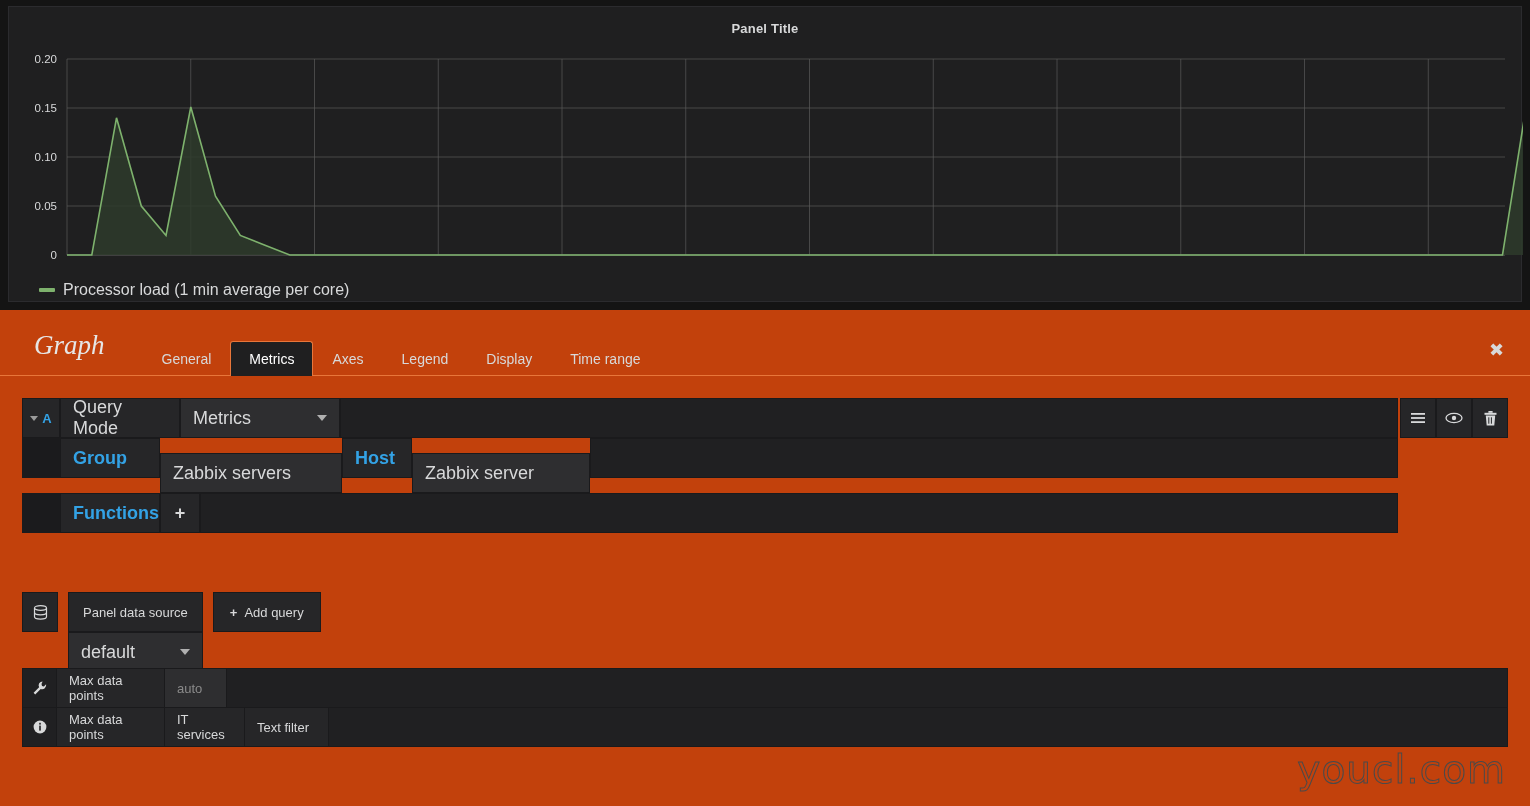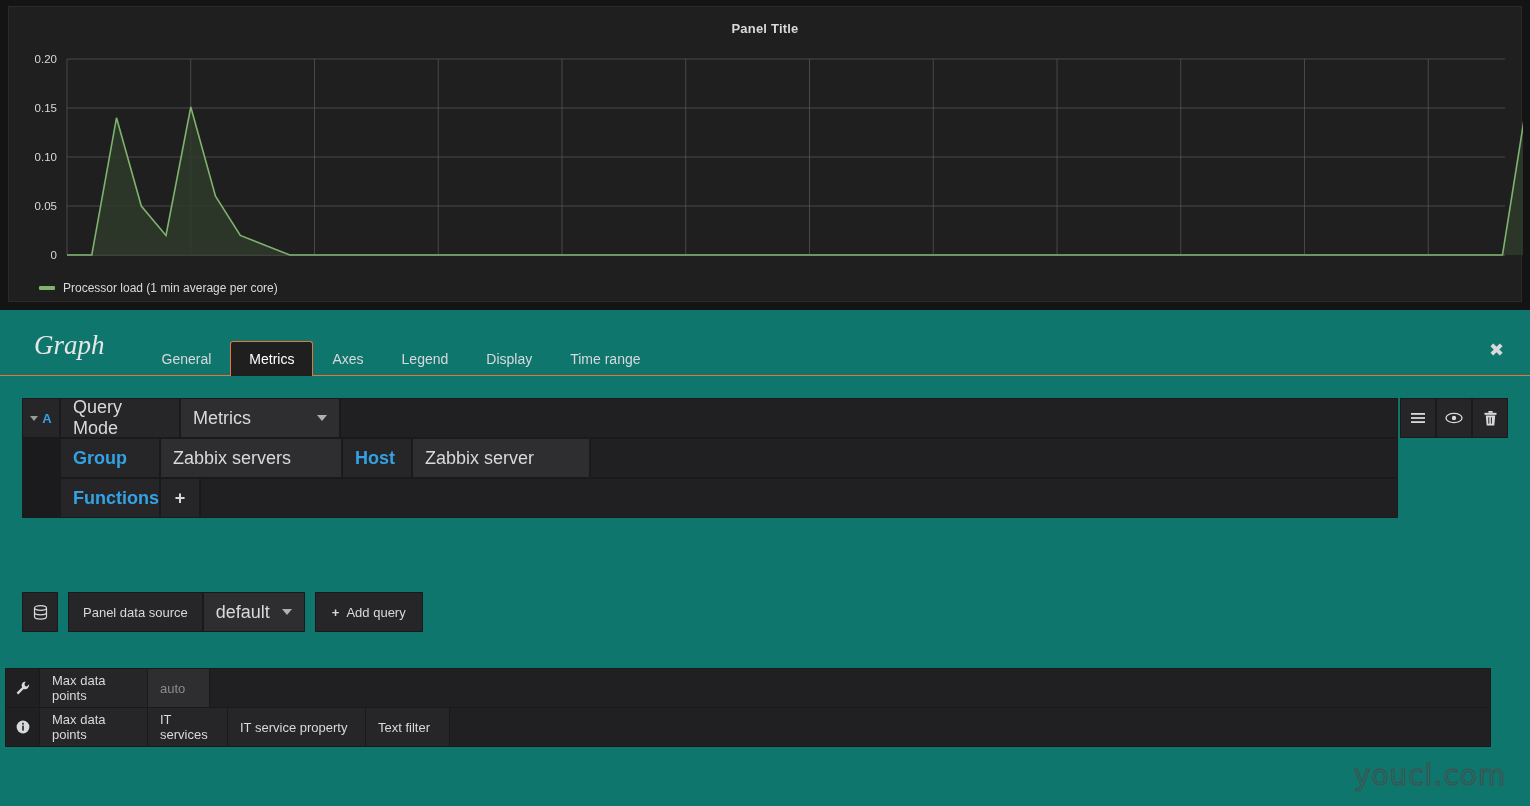--- a/index.html
+++ b/index.html
@@ -23,27 +23,27 @@
     padding-top: 14px; letter-spacing: .2px;
   }
   .plot-wrap { position: absolute; left: 0; top: 44px; width: 1514px; height: 212px; }
   .plot-svg  { display: block; }
 
   .legend-row {
     position: absolute; left: 30px; top: 274px;
     display: flex; align-items: center; gap: 8px;
   }
   .legend-swatch { width: 16px; height: 4px; background: #7eb26d; border-radius: 1px; }
-  .legend-label  { color: #d8d9da; font-size: 12px; }
+  .legend-label  { color: #d8d9da; font-size: 16px; }
 
   
   .editor {
     position: absolute; left: 0; top: 310px;
     width: 1530px; height: 496px;
-    background: #0f766e;
+    background: #c2410c;
   }
   .tabbar {
     position: relative; height: 66px;
     display: flex; align-items: flex-end;
     border-bottom: 1px solid #e8763a;
   }
   .editor-kind {
     font-family: "Liberation Serif", serif;
     font-style: italic; font-size: 27px; color: #e6e6e6;
     margin: 0 38px 14px 34px;
@@ -74,21 +74,21 @@
   .qrow { display: flex; align-items: stretch; min-height: 40px; }
   .cell {
     background: #262628; border: 1px solid #1a1a1c;
     display: flex; align-items: center;
     font-size: 18px; color: #d8d9da;
     padding: 0 12px; height: 40px;
   }
   .cell.dark { background: #202022; }
   .cell.label-blue { color: #33a2e5; font-weight: bold; }
   .cell.input { background: #2e2e30; color: #d8d9da; }
-  .cell.value { background: #2e2e30; }
+  .cell.value { background: #2e2e30; margin-top: 15px; }
   .refid {
     width: 38px; justify-content: center; gap: 4px;
     background: #262628; color: #33a2e5; font-weight: bold; font-size: 13px;
   }
   .caret-d { border-left: 4px solid transparent; border-right: 4px solid transparent;
              border-top: 5px solid #9a9a9a; display: inline-block; }
   .caret-r { border-top: 4px solid transparent; border-bottom: 4px solid transparent;
              border-left: 5px solid #d8d9da; display: inline-block; margin-right: 5px; }
   .sel-caret { margin-left: auto; border-left: 5px solid transparent;
                border-right: 5px solid transparent; border-top: 6px solid #b0b0b0; }
@@ -99,58 +99,58 @@
     width: 36px; height: 40px; background: #262628; border: 1px solid #1a1a1c;
     display: flex; align-items: center; justify-content: center; cursor: pointer;
   }
 
   
   .ds-row { position: absolute; left: 22px; top: 282px; display: flex; gap: 10px; }
   .ds-icon {
     width: 36px; height: 40px; background: #262628; border: 1px solid #1a1a1c;
     display: flex; align-items: center; justify-content: center;
   }
-  .ds-group { display: flex; }
+  .ds-group { display: flex; flex-direction: column; }
   .ds-label {
     background: #262628; border: 1px solid #1a1a1c; height: 40px;
     display: flex; align-items: center; padding: 0 14px;
     font-size: 13px; color: #d8d9da;
   }
   .ds-select {
     background: #2e2e30; border: 1px solid #1a1a1c; height: 40px;
     display: flex; align-items: center; gap: 12px; padding: 0 12px;
     font-size: 18px; color: #d8d9da; cursor: pointer; min-width: 86px;
   }
   .add-query {
     background: #262628; border: 1px solid #1a1a1c; height: 40px;
     display: flex; align-items: center; gap: 7px; padding: 0 16px;
     font-size: 13px; color: #d8d9da; cursor: pointer;
   }
 
   
-  .opt-block { position: absolute; left: 5px; top: 358px; width: 1486px; }
+  .opt-block { position: absolute; left: 22px; top: 358px; width: 1486px; }
   .opt-row { display: flex; border: 1px solid #1a1a1c; border-bottom: none; }
   .opt-row:last-child { border-bottom: 1px solid #1a1a1c; }
   .opt-icon {
     width: 34px; height: 38px; background: #202022;
     display: flex; align-items: center; justify-content: center;
     color: #d8d9da; font-size: 13px;
     border-right: 1px solid #1a1a1c;
   }
   .opt-cell {
     height: 38px; background: #262628; display: flex; align-items: center;
     padding: 0 12px; font-size: 13px; color: #d8d9da;
     border-right: 1px solid #1a1a1c;
   }
   .opt-cell.ph { background: #2e2e30; color: #8a8a8a; }
   .opt-fill { flex: 1; height: 38px; background: #202022; }
 
   .watermark {
     position: absolute; right: 24px; bottom: 14px;
-    font-size: 28px; letter-spacing: 1px;
+    font-size: 39px; letter-spacing: 1px;
     color: transparent;
     -webkit-text-stroke: 1px #4a4a4a;
     font-family: "DejaVu Sans", sans-serif;
   }
 </style>
 </head>
 <body>
 
 <div class="panel">
   <div class="panel-title">Panel Title</div>
@@ -316,20 +316,19 @@
     <div class="opt-row">
       <div class="opt-icon">
         <svg width="14" height="14" viewBox="0 0 14 14">
           <circle cx="7" cy="7" r="6.4" fill="#d8d9da"></circle>
           <rect x="6.2" y="5.6" width="1.6" height="5" fill="#202022"></rect>
           <rect x="6.2" y="2.8" width="1.6" height="1.8" fill="#202022"></rect>
         </svg>
       </div>
       <div class="opt-cell" style="width:108px">Max data points</div>
       <div class="opt-cell" style="width:80px">IT services</div>
-      <div class="opt-cell" style="width:138px">IT service property</div>
       <div class="opt-cell" style="width:84px">Text filter</div>
       <div class="opt-fill"></div>
     </div>
   </div>
 
   <div class="watermark">youcl.com</div>
 </div>
 
 </body></html>

